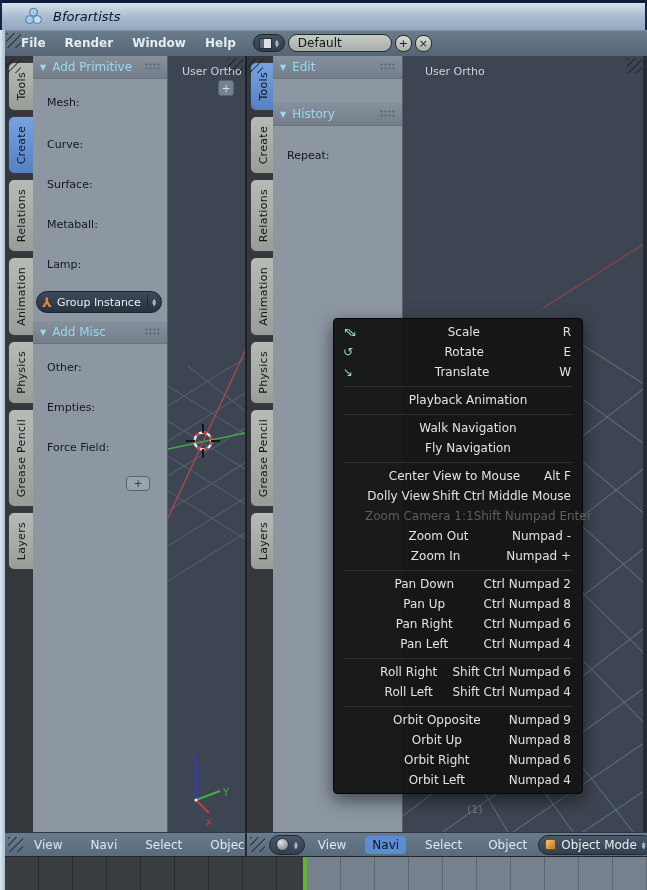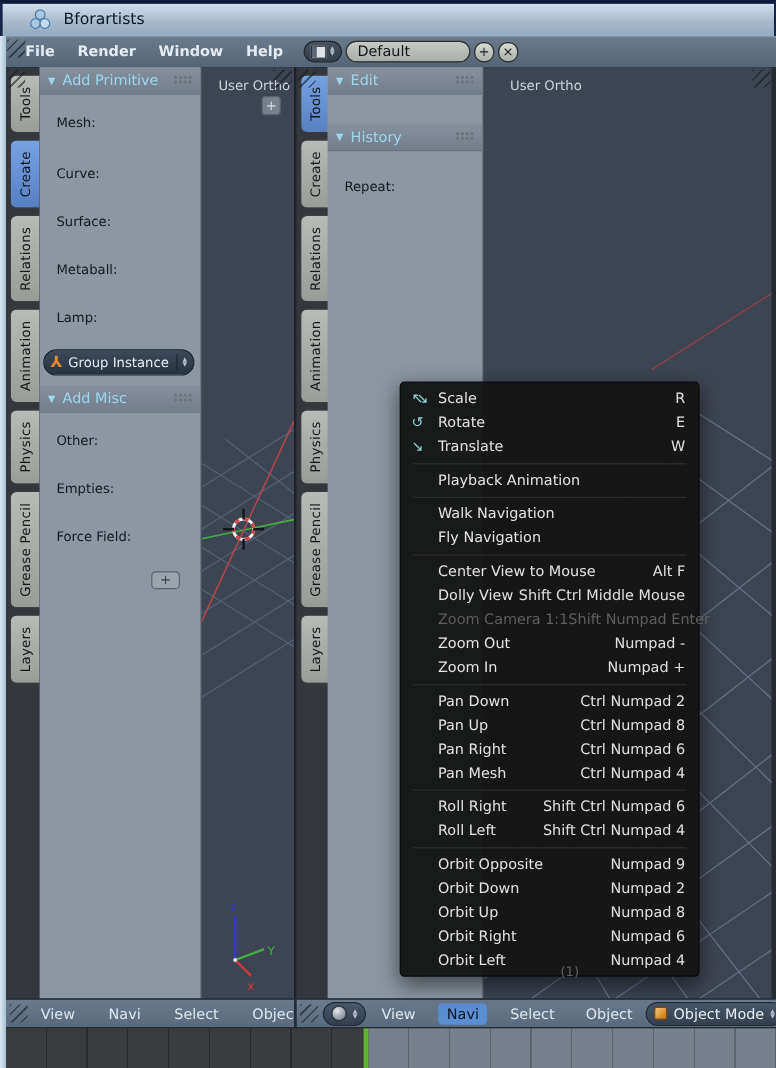--- a/index.html
+++ b/index.html
@@ -3,21 +3,21 @@
 <meta charset="utf-8">
 <style>
   html,body{margin:0;padding:0;background:#222;}
   #root{position:relative;width:647px;height:890px;overflow:hidden;background:#0e1c3c;
         font-family:"DejaVu Sans","Liberation Sans",sans-serif;}
   
   .titlebar{position:absolute;left:0;top:0;width:647px;height:30px;box-sizing:border-box;
     background:linear-gradient(#d3dfeb,#a6bacd 55%,#93aac0);border-top:3px solid #0e1c3c;
     border-left:2px solid #16244a;border-right:2px solid #16244a;display:flex;align-items:center;}
   .logo{margin-left:22px;width:19px;height:19px;flex:none;}
-  .title-text{margin-left:10px;font-size:13px;color:#0c1424;}
+  .title-text{margin-left:10px;font-size:13px;color:#0c1424;font-style:italic;}
   
   .menubar{position:absolute;left:0;top:30px;width:647px;height:26px;
     background:linear-gradient(#687word?,#56667 7);background:linear-gradient(#6b7c8d,#55657 6);
     background:linear-gradient(#6b7c8d,#556576);display:flex;align-items:center;
     box-shadow:inset 0 1px 0 rgba(255,255,255,.18);overflow:hidden;}
   .mb-menus{display:flex;gap:13px;margin-left:18px;font-weight:bold;}
   .mb-menu{color:#e6ebf0;font-size:12px;padding:2px 3px;}
   .layout-widget{margin-left:14px;width:32px;height:18px;border-radius:9px;flex:none;
     background:linear-gradient(#46525f,#333d48);border:1px solid #20262d;display:flex;align-items:center;justify-content:center;gap:3px;box-sizing:border-box;}
   .lw-icon{width:11px;height:9px;background:#dfe3e7;border:1px solid #2a2f34;position:relative;}
@@ -78,21 +78,21 @@
   .vp-plus{position:absolute;right:11px;top:24px;width:16px;height:16px;border-radius:3px;box-sizing:border-box;
     background:#77828e;border:1px solid #59636e;color:#d6dde4;font-size:11px;
     display:flex;align-items:center;justify-content:center;}
   svg.overlay{position:absolute;left:0;top:0;}
   
   .ctx{position:absolute;left:333px;top:318px;width:250px;z-index:40;box-sizing:border-box;
     background:rgba(21,21,21,.97);border:1px solid #070707;border-radius:4px;
     box-shadow:0 6px 18px rgba(0,0,0,.55);padding:3px 0;}
   .mi{height:20px;display:flex;align-items:center;font-size:12px;}
   .mi-ic{width:22px;margin-left:9px;color:#8fd3da;font-size:12px;letter-spacing:-6px;flex:none;}
-  .mi-label{flex:1;color:#e3e3e3;white-space:nowrap;}
+  .mi-label{flex:1;color:#e3e3e3;white-space:nowrap;text-align:center;}
   .mi-key{color:#e0e0e0;margin-right:11px;white-space:nowrap;}
   .mi[data-type="sep"]{height:0;border-top:1px solid #2d2d2d;margin:4px 10px 3px;}
   .mi[data-state="disabled"] .mi-label,.mi[data-state="disabled"] .mi-key{color:#5e5e5e;}
   .overlay-note{position:absolute;left:467px;top:803px;z-index:41;color:#979da6;opacity:.55;font-size:11px;}
   
   .hdr{position:absolute;top:832px;height:24px;box-sizing:border-box;overflow:hidden;
     background:linear-gradient(#6b7b8e,#5a6a7d);border-top:1px solid #2f3740;
     display:flex;align-items:center;}
   #lhdr{left:5px;width:240px;}
   #rhdr{left:245px;width:402px;border-left:2px solid #252b31;}
@@ -529,21 +529,21 @@
         <span class="mi-label">Pan Up</span>
         <span class="mi-key">Ctrl Numpad 8</span>
       </div>
       <div class="mi" data-type="item">
         <span class="mi-ic"></span>
         <span class="mi-label">Pan Right</span>
         <span class="mi-key">Ctrl Numpad 6</span>
       </div>
       <div class="mi" data-type="item">
         <span class="mi-ic"></span>
-        <span class="mi-label">Pan Mesh</span>
+        <span class="mi-label">Pan Left</span>
         <span class="mi-key">Ctrl Numpad 4</span>
       </div>
       <div class="mi" data-type="sep">
         
         
         
       </div>
       <div class="mi" data-type="item">
         <span class="mi-ic"></span>
         <span class="mi-label">Roll Right</span>
@@ -556,25 +556,20 @@
       </div>
       <div class="mi" data-type="sep">
         
         
         
       </div>
       <div class="mi" data-type="item">
         <span class="mi-ic"></span>
         <span class="mi-label">Orbit Opposite</span>
         <span class="mi-key">Numpad 9</span>
-      </div>
-      <div class="mi" data-type="item">
-        <span class="mi-ic"></span>
-        <span class="mi-label">Orbit Down</span>
-        <span class="mi-key">Numpad 2</span>
       </div>
       <div class="mi" data-type="item">
         <span class="mi-ic"></span>
         <span class="mi-label">Orbit Up</span>
         <span class="mi-key">Numpad 8</span>
       </div>
       <div class="mi" data-type="item">
         <span class="mi-ic"></span>
         <span class="mi-label">Orbit Right</span>
         <span class="mi-key">Numpad 6</span>

